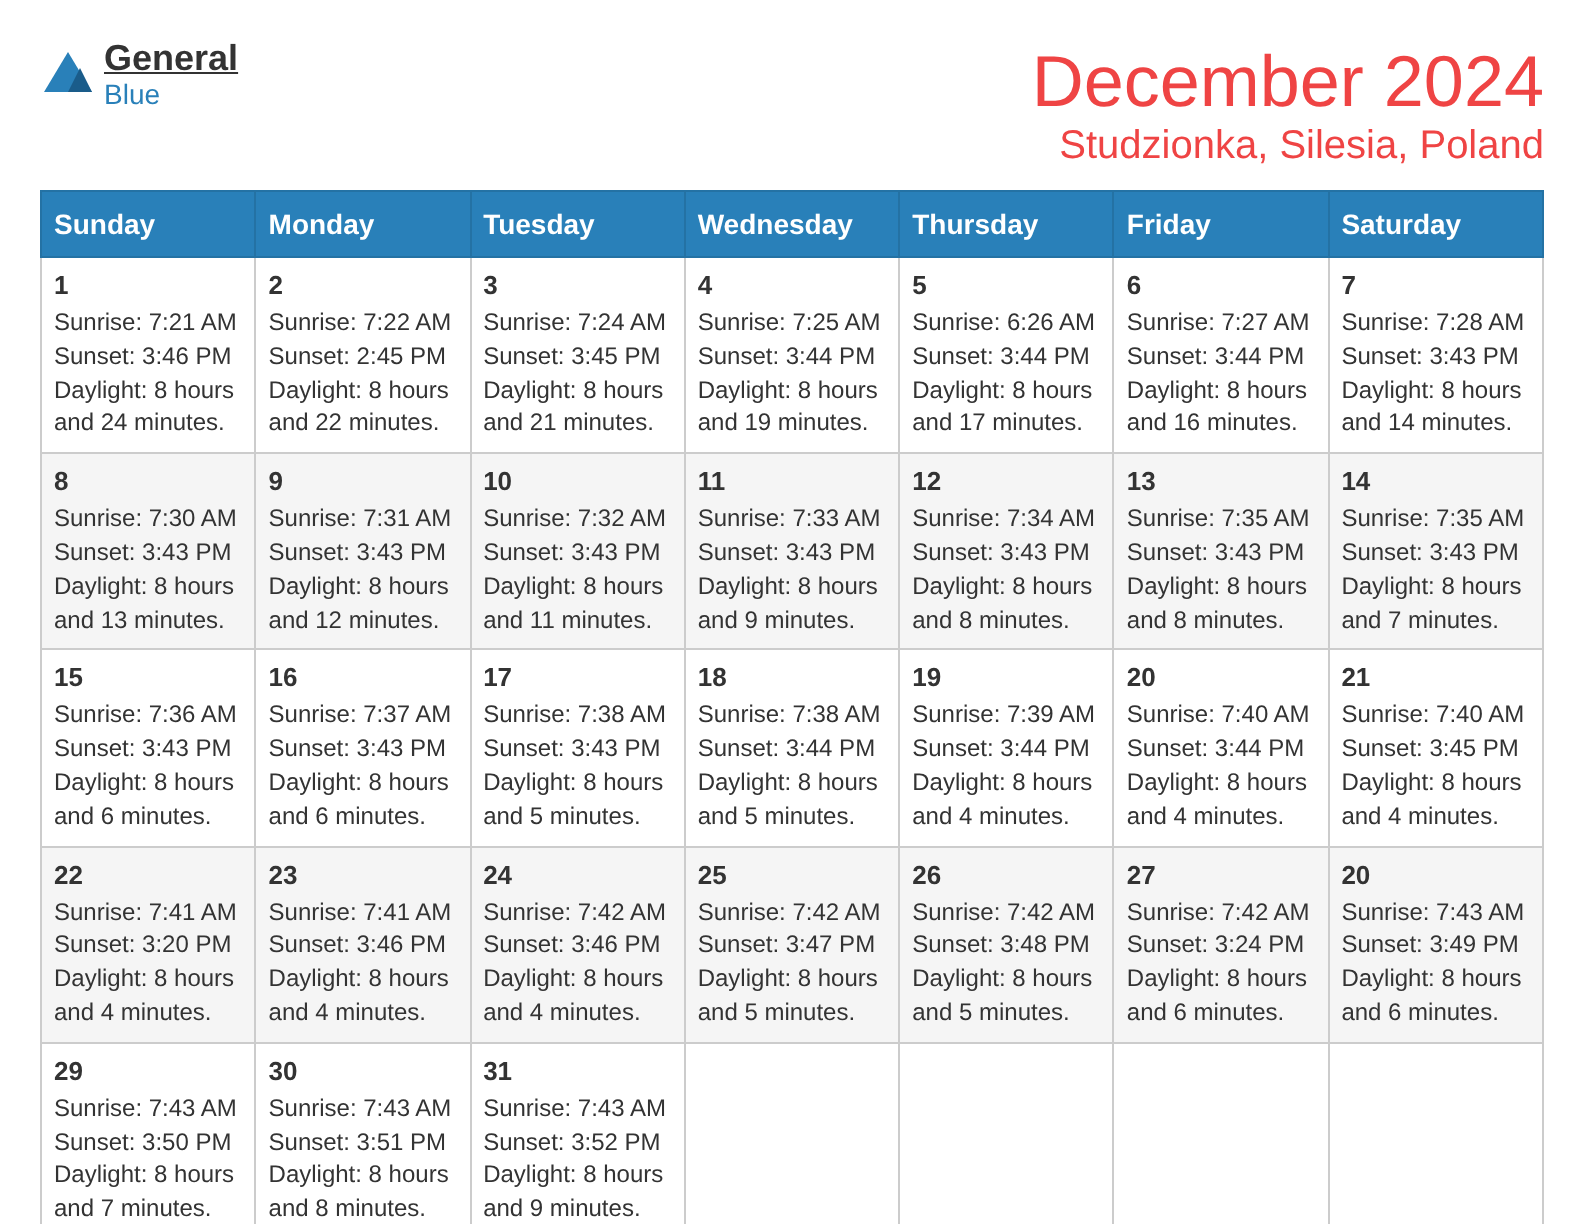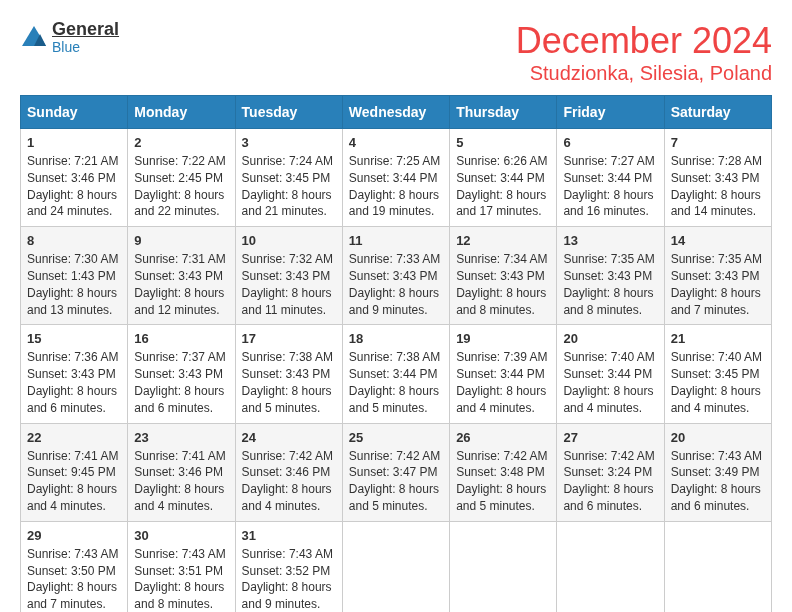--- a/index.html
+++ b/index.html
@@ -174,21 +174,21 @@
           <span class="day-num">7</span>
           <div class="day-info">Sunrise: 7:28 AM
 Sunset: 3:43 PM
 Daylight: 8 hours and 14 minutes.</div>
         </td>
       </tr>
       <tr class="week-row-alt">
         <td>
           <span class="day-num">8</span>
           <div class="day-info">Sunrise: 7:30 AM
-Sunset: 1:43 PM
+Sunset: 3:43 PM
 Daylight: 8 hours and 13 minutes.</div>
         </td>
         <td>
           <span class="day-num">9</span>
           <div class="day-info">Sunrise: 7:31 AM
 Sunset: 3:43 PM
 Daylight: 8 hours and 12 minutes.</div>
         </td>
         <td>
           <span class="day-num">10</span>
@@ -262,21 +262,21 @@
           <span class="day-num">21</span>
           <div class="day-info">Sunrise: 7:40 AM
 Sunset: 3:45 PM
 Daylight: 8 hours and 4 minutes.</div>
         </td>
       </tr>
       <tr class="week-row-alt">
         <td>
           <span class="day-num">22</span>
           <div class="day-info">Sunrise: 7:41 AM
-Sunset: 9:45 PM
+Sunset: 3:20 PM
 Daylight: 8 hours and 4 minutes.</div>
         </td>
         <td>
           <span class="day-num">23</span>
           <div class="day-info">Sunrise: 7:41 AM
 Sunset: 3:46 PM
 Daylight: 8 hours and 4 minutes.</div>
         </td>
         <td>
           <span class="day-num">24</span>

